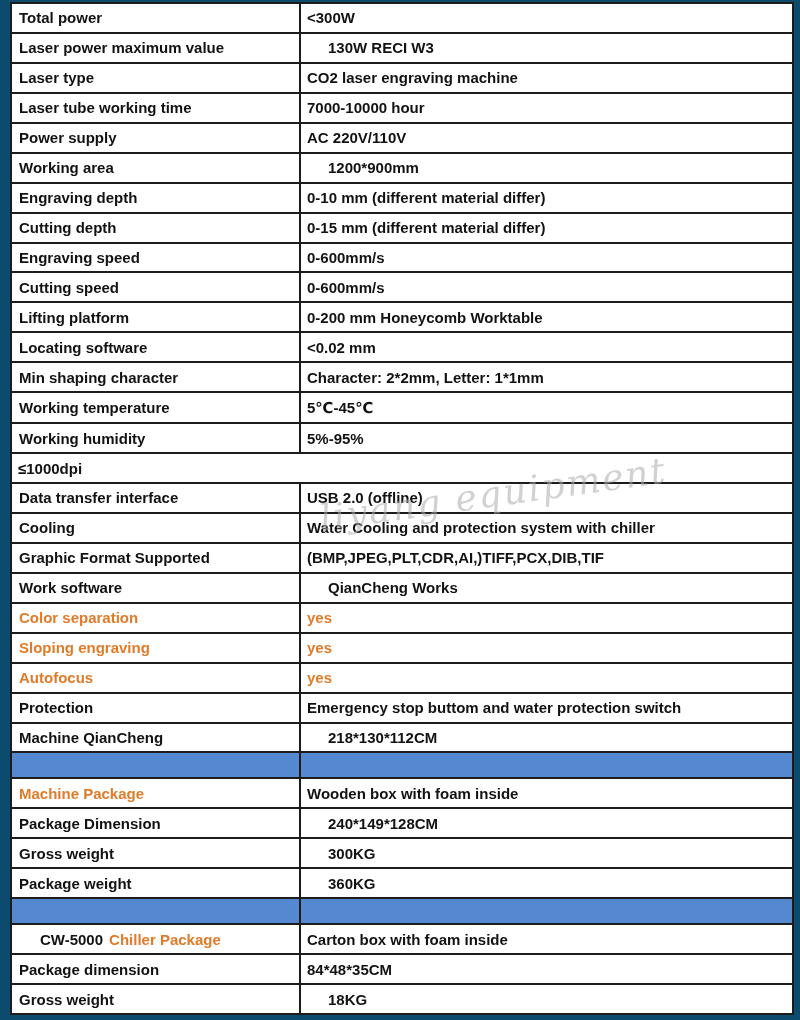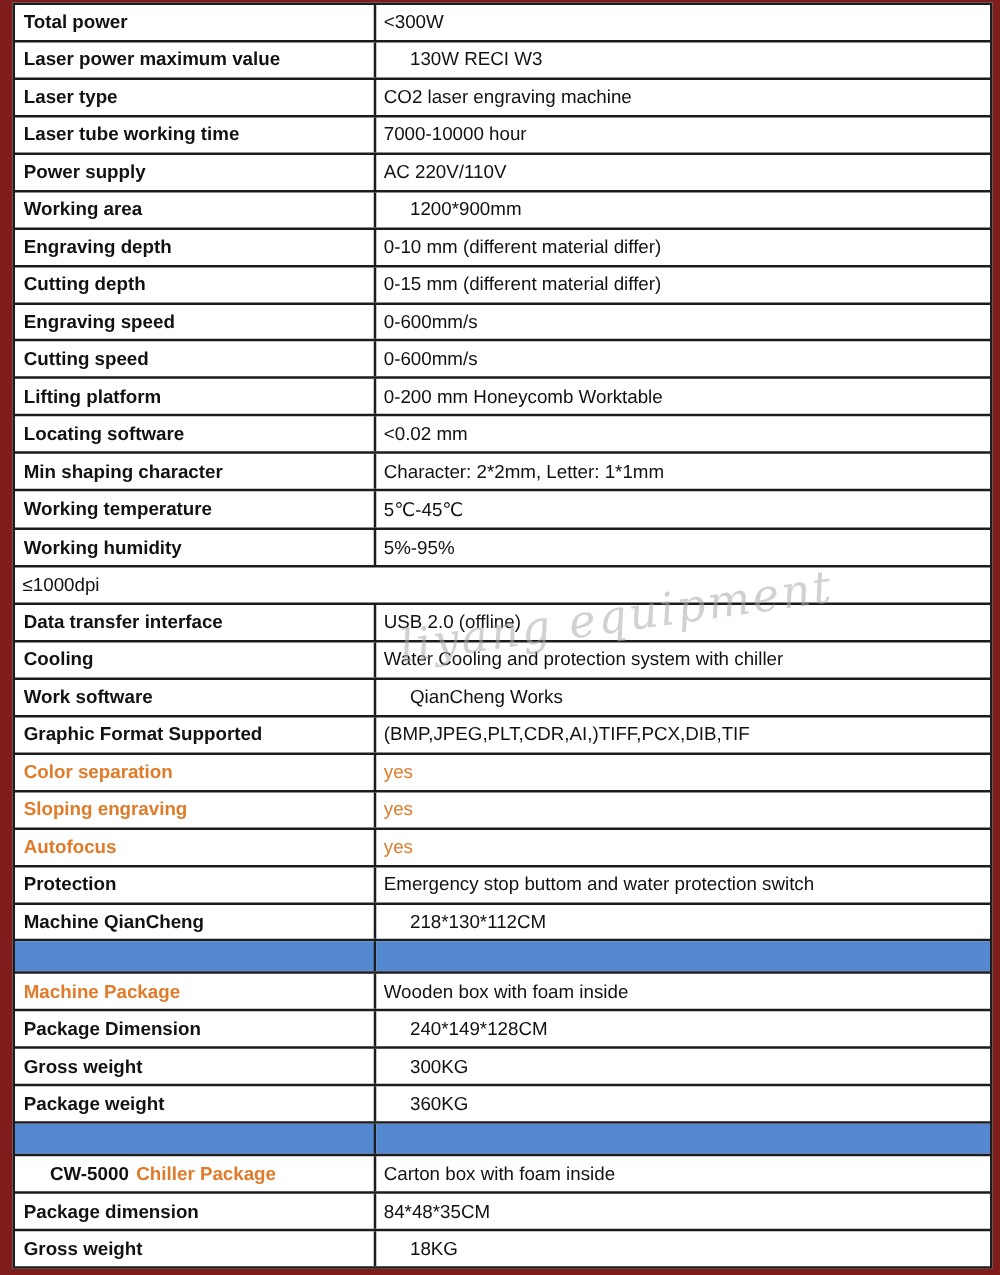--- a/index.html
+++ b/index.html
@@ -8,21 +8,21 @@
     background: #ffffff;
     width: 800px;
     height: 1020px;
     overflow: hidden;
     font-family: "Liberation Sans", "DejaVu Sans", sans-serif;
   }
   .page {
     position: relative;
     width: 800px;
     height: 1020px;
-    background: #7f1d1d;
+    background: #0c4a6e;
   }
   .spec-table {
     position: absolute;
     left: 10px;
     top: 2px;
     width: 784px;
     height: 1013px;
     border: 2px solid var(--border-color, #1c1c1c);
     box-sizing: border-box;
     display: flex;
@@ -50,21 +50,21 @@
     color: var(--text-color, #121212);
     white-space: nowrap;
     overflow: hidden;
   }
   .cell-value {
     flex: 1 1 auto;
     display: flex;
     align-items: center;
     padding-left: 6px;
     font-size: 15px;
-    font-weight: normal;
+    font-weight: bold;
     color: var(--text-color, #121212);
     white-space: nowrap;
     overflow: hidden;
   }
   .cell-value.indent { padding-left: 27px; }
   .orange { color: var(--accent-orange, #e07b2a); text-align: right; }
   .label-prefix { margin-right: 6px; color: var(--text-color, #121212); margin-left: 21px; }
   .row--divider .cell-label,
   .row--divider .cell-value {
     padding-left: 0;
@@ -226,32 +226,32 @@
       <div class="row">
         <div class="cell-label">
           <span>Cooling</span>
         </div>
         <div class="cell-value">
           <span>Water Cooling and protection system with chiller</span>
         </div>
       </div>
       <div class="row">
         <div class="cell-label">
+          <span>Graphic Format Supported</span>
+        </div>
+        <div class="cell-value">
+          <span>(BMP,JPEG,PLT,CDR,AI,)TIFF,PCX,DIB,TIF</span>
+        </div>
+      </div>
+      <div class="row">
+        <div class="cell-label">
           <span>Work software</span>
         </div>
         <div class="cell-value indent">
           <span>QianCheng Works</span>
-        </div>
-      </div>
-      <div class="row">
-        <div class="cell-label">
-          <span>Graphic Format Supported</span>
-        </div>
-        <div class="cell-value">
-          <span>(BMP,JPEG,PLT,CDR,AI,)TIFF,PCX,DIB,TIF</span>
         </div>
       </div>
       <div class="row">
         <div class="cell-label orange">
           <span>Color separation</span>
         </div>
         <div class="cell-value orange">
           <span>yes</span>
         </div>
       </div>

